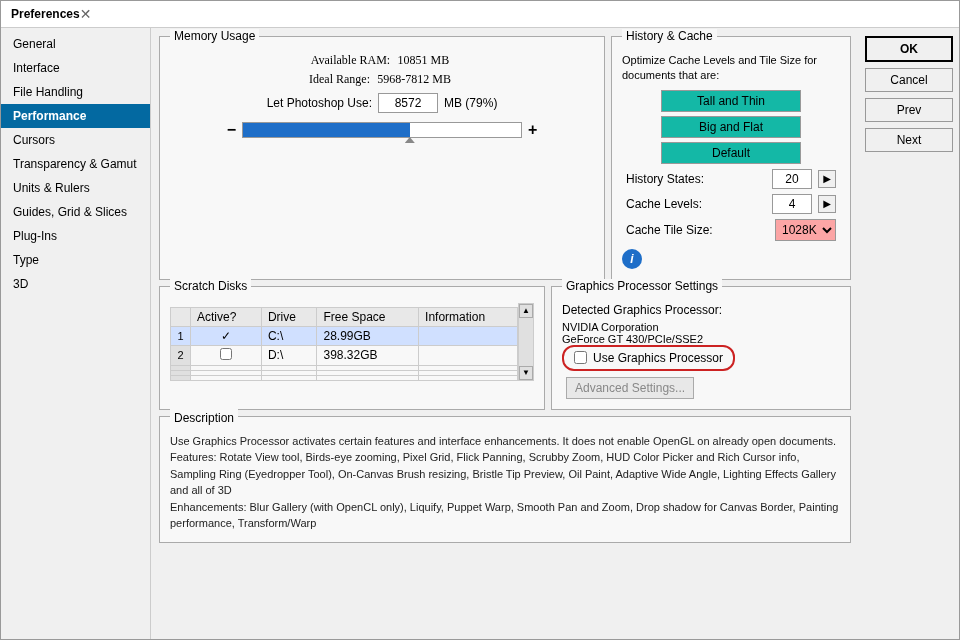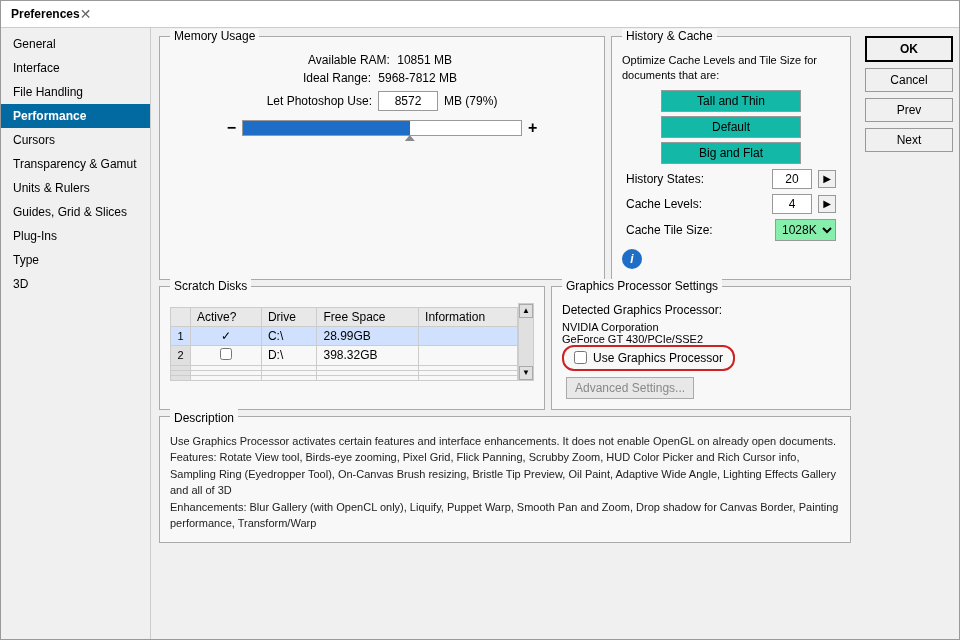--- a/index.html
+++ b/index.html
@@ -120,21 +120,21 @@
     
     .memory-box {
       flex: 1;
     }
     .memory-row {
       display: flex;
       justify-content: center;
       margin-bottom: 4px;
       font-size: 12px;
     }
-    .memory-row span { margin-right: 4px; }
+    .memory-row span { margin-right: 4px; font-family: Liberation Serif, serif; }
     .let-row {
       display: flex;
       align-items: center;
       justify-content: center;
       gap: 6px;
       margin: 6px 0;
       font-size: 12px;
     }
     .let-input {
       width: 60px;
@@ -212,21 +212,21 @@
       cursor: pointer;
       display: flex;
       align-items: center;
       justify-content: center;
       font-size: 10px;
     }
     .select-box {
       padding: 2px;
       font-size: 12px;
       border: 1px solid #999;
-      background: #86efac;
+      background: #fca5a5;
     }
     .info-row {
       display: flex;
       align-items: flex-start;
       gap: 6px;
       margin-top: 8px;
       font-size: 11px;
       color: #333;
     }
     .info-icon {
@@ -406,22 +406,22 @@
               <div class="slider-thumb"></div>
             </div>
             <span style="cursor:pointer;font-size:16px;font-weight:bold;">+</span>
           </div>
         </div>
 
         <div class="group-box history-box">
           <span class="group-box-title">History &amp; Cache</span>
           <div style="font-size:11px;margin-bottom:6px;line-height:1.4;">Optimize Cache Levels and Tile Size for documents that are:</div>
           <button class="history-btn">Tall and Thin</button>
+          <button class="history-btn">Big and Flat</button>
           <button class="history-btn">Default</button>
-          <button class="history-btn">Big and Flat</button>
           <div class="history-row">
             <span class="history-label">History States:</span>
             <input class="history-value" type="text" value="20" style="">
             <button class="arrow-btn">▶</button>
           </div>
           <div class="history-row">
             <span class="history-label">Cache Levels:</span>
             <input class="history-value" type="text" value="4" style="">
             <button class="arrow-btn">▶</button>
           </div>

